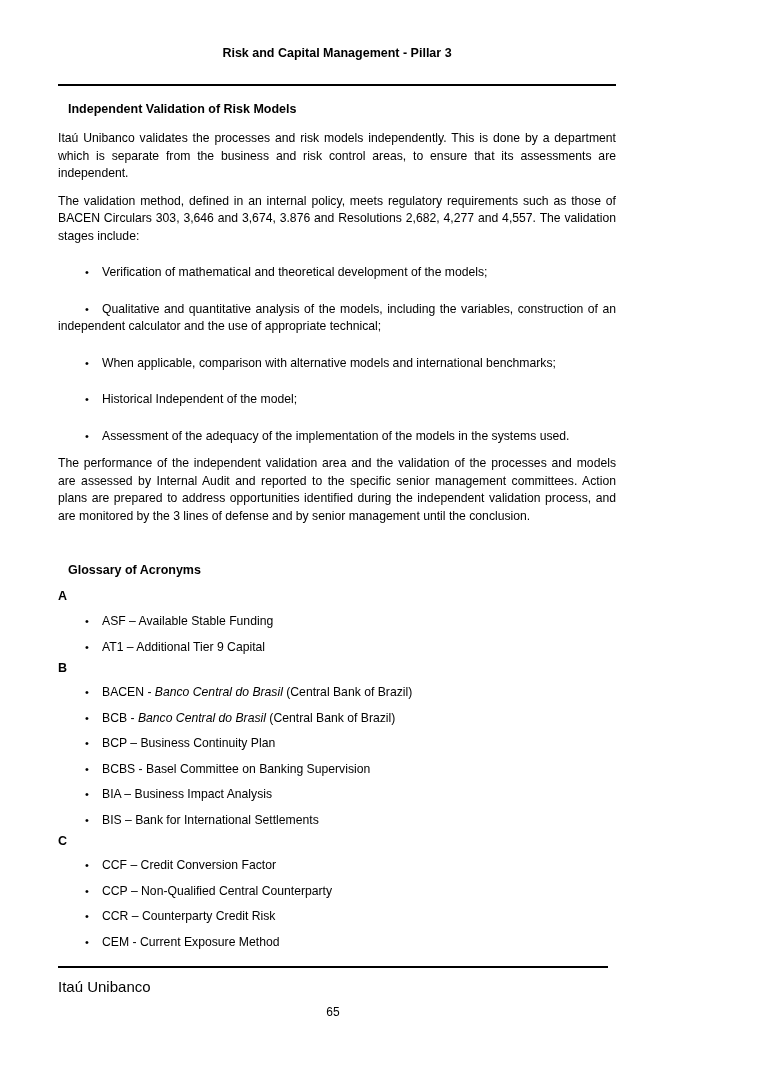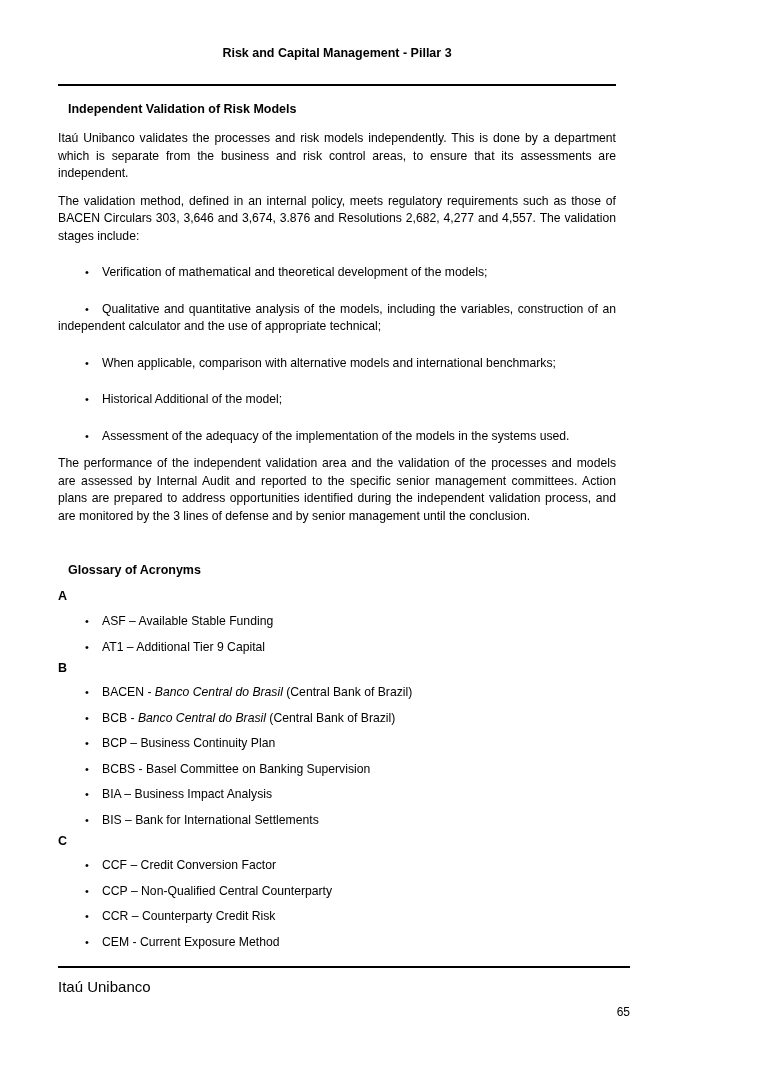--- a/index.html
+++ b/index.html
@@ -67,57 +67,57 @@
   .g-item {
     margin-top: 8px;
     font-size: 12.2px;
     line-height: 17.5px;
     text-indent: 27px;
   }
   .g-item.first-of-group { margin-top: 9px; }
   .footer {
     position: absolute;
     left: 58px;
-    right: 44px;
+    right: 66px;
     top: 966px;
   }
   .footer-rule {
     border-top: 2px solid #000000;
     height: 0;
   }
   .brand {
     margin-top: 9px;
     font-size: 15px;
     line-height: 19px;
   }
   .page-num {
     margin-top: 9px;
     font-size: 12px;
-    text-align: right;
+    text-align: center;
     line-height: 15px;
   }
 </style>
 </head>
 <body>
 
 <div class="page">
 
   <div class="doc-title">Risk and Capital Management - Pillar 3</div>
   <div class="top-rule"></div>
 
   <h2 class="sec-heading">Independent Validation of Risk Models</h2>
 
   <p class="para first">Itaú Unibanco validates the processes and risk models independently. This is done by a department which is separate from the business and risk control areas, to ensure that its assessments are independent.</p>
   <p class="para">The validation method, defined in an internal policy, meets regulatory requirements such as those of BACEN Circulars 303, 3,646 and 3,674, 3.876 and Resolutions 2,682, 4,277 and 4,557. The validation stages include:</p>
 
   <div>
     <div class="bullet-item"><span class="blt">•</span><span>Verification of mathematical and theoretical development of the models;</span></div>
     <div class="bullet-item"><span class="blt">•</span><span>Qualitative and quantitative analysis of the models, including the variables, construction of an independent calculator and the use of appropriate technical;</span></div>
     <div class="bullet-item"><span class="blt">•</span><span>When applicable, comparison with alternative models and international benchmarks;</span></div>
-    <div class="bullet-item"><span class="blt">•</span><span>Historical Additional of the model;</span></div>
+    <div class="bullet-item"><span class="blt">•</span><span>Historical Independent of the model;</span></div>
     <div class="bullet-item"><span class="blt">•</span><span>Assessment of the adequacy of the implementation of the models in the systems used.</span></div>
   </div>
 
   <p class="para">The performance of the independent validation area and the validation of the processes and models are assessed by Internal Audit and reported to the specific senior management committees. Action plans are prepared to address opportunities identified during the independent validation process, and are monitored by the 3 lines of defense and by senior management until the conclusion.</p>
 
   <h2 class="sec-heading glossary-heading">Glossary of Acronyms</h2>
 
   <div class="letter">A</div>
   <div class="g-item first-of-group"><span class="blt">•</span><span>ASF – Available Stable Funding</span></div>
   <div class="g-item"><span class="blt">•</span><span>AT1 – Additional Tier 9 Capital</span></div>

